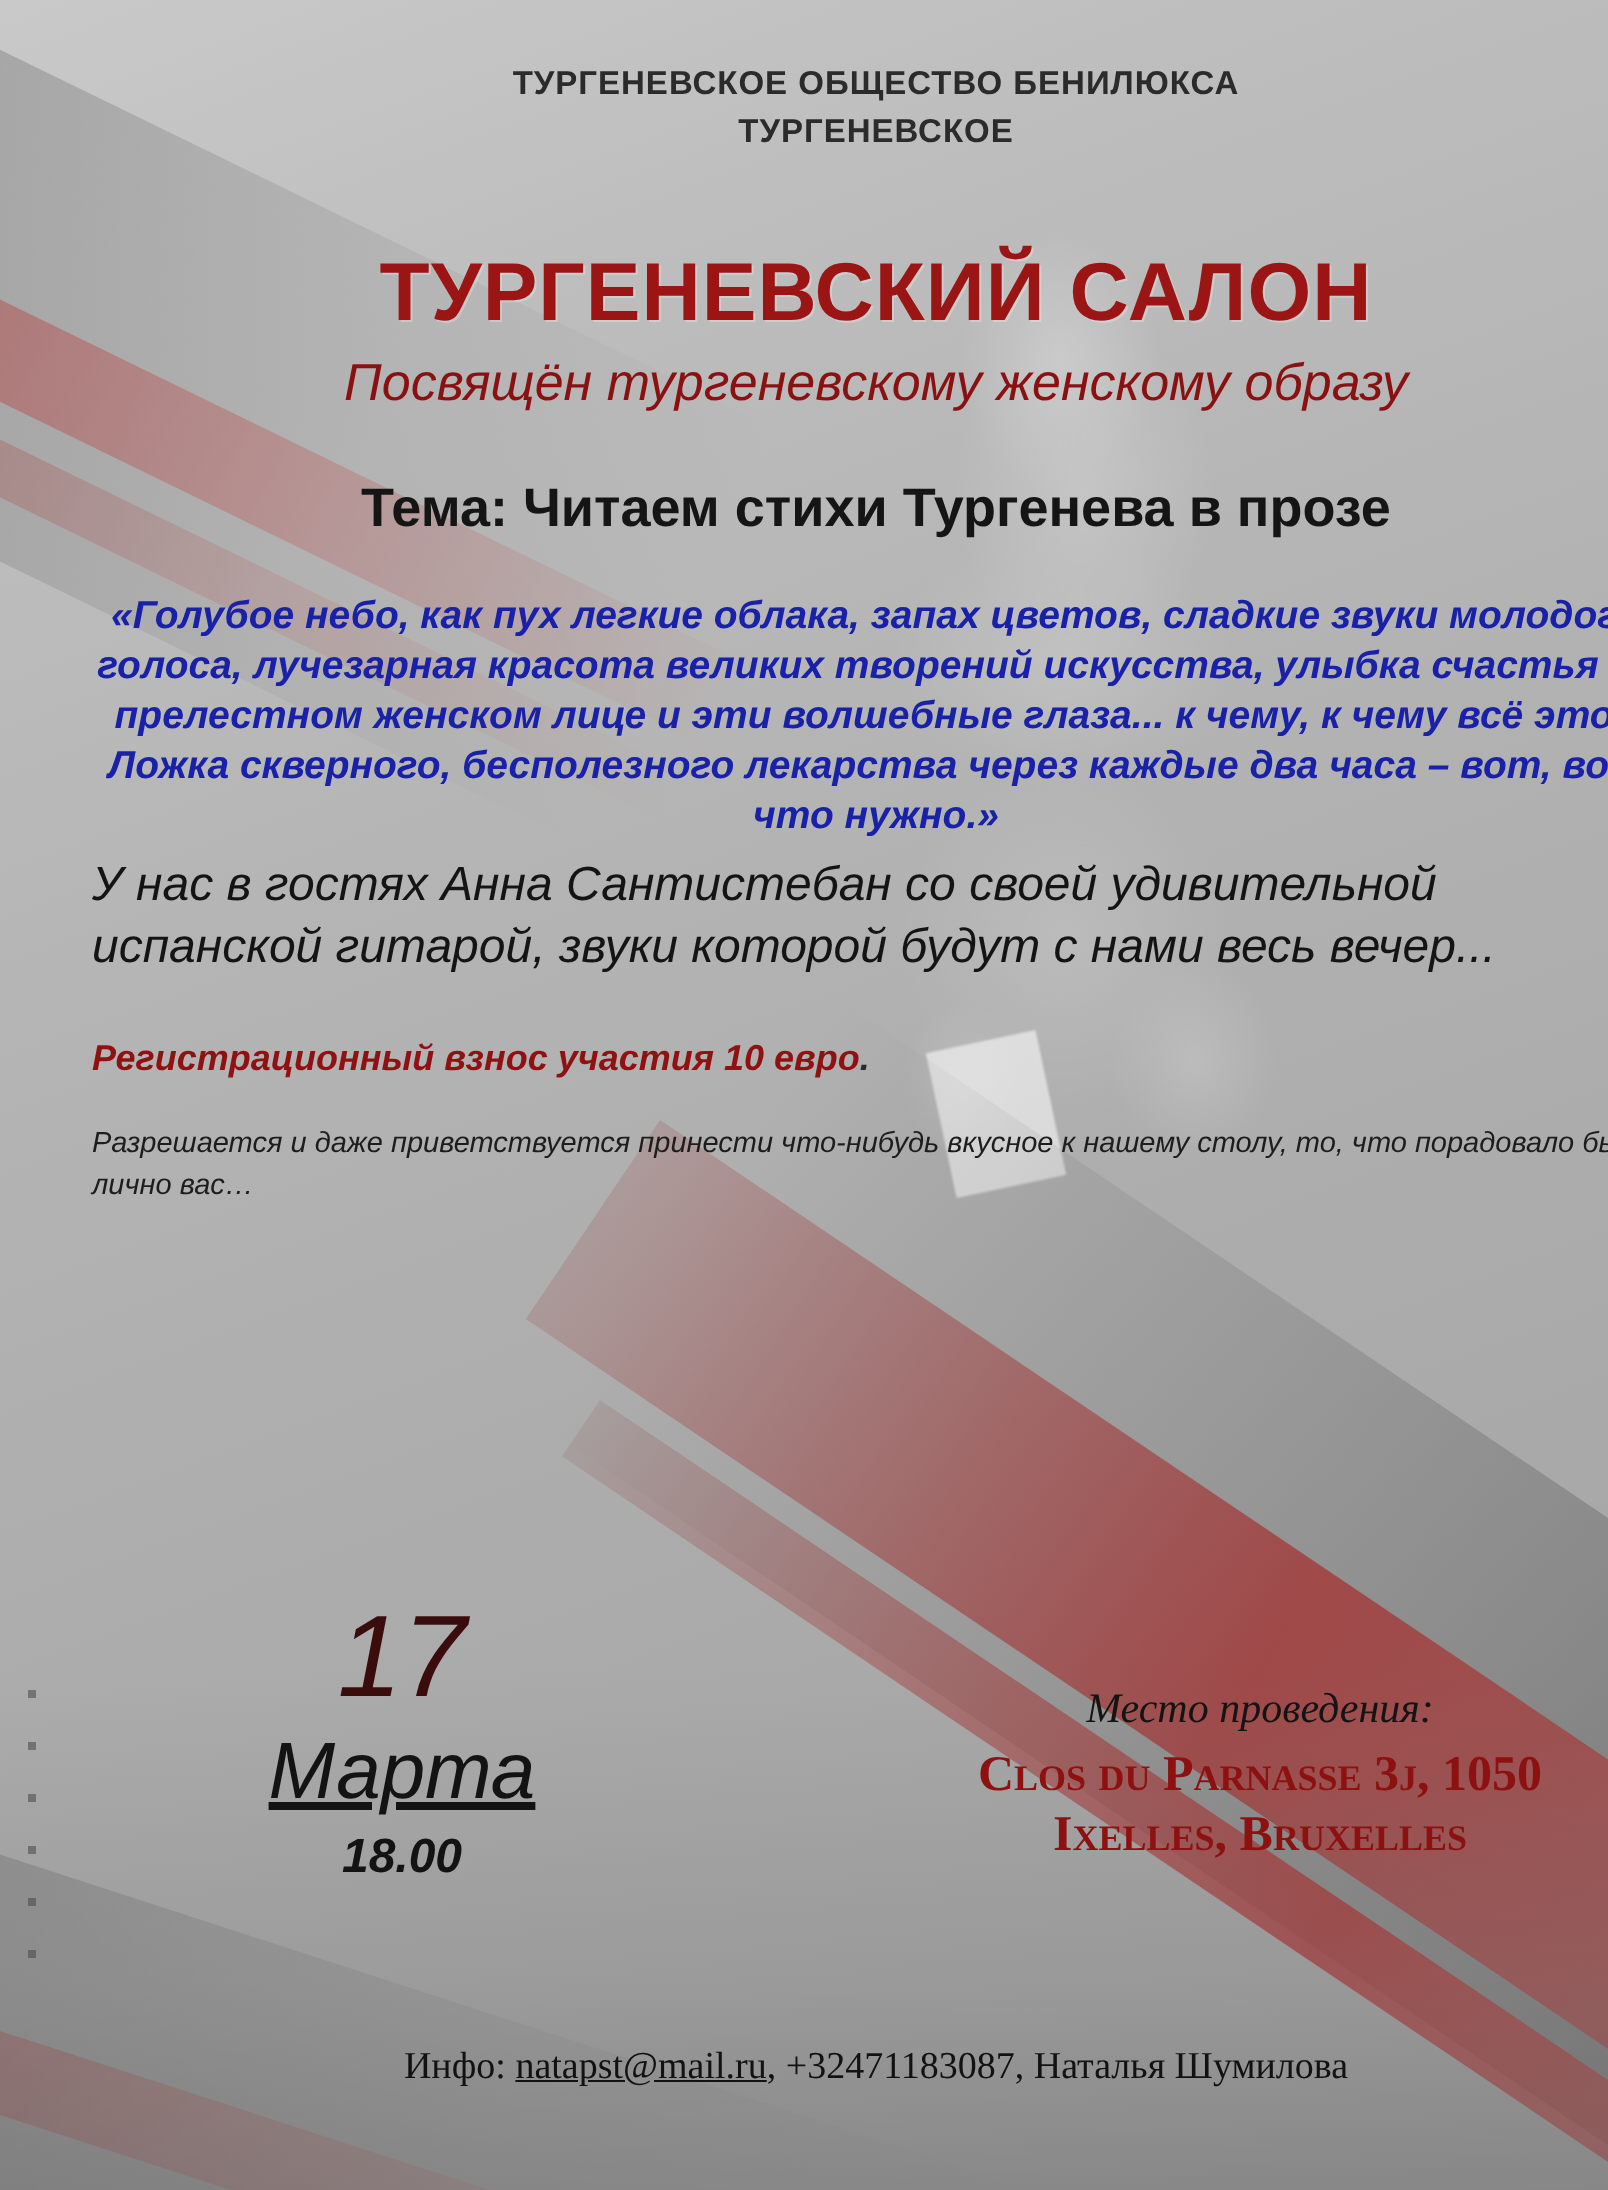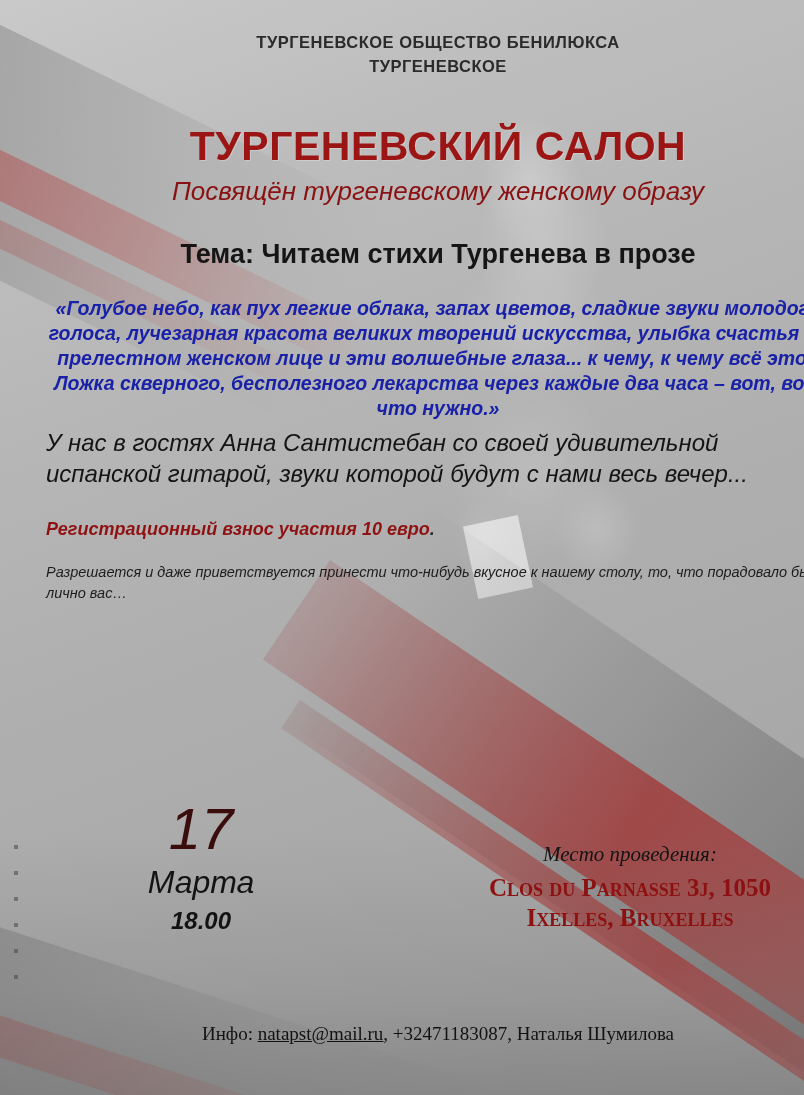--- a/index.html
+++ b/index.html
@@ -226,23 +226,24 @@
     text-align: center;
     color: #131313;
   }
   .date-day {
     font-size: 58px;
     font-style: italic;
     line-height: 1;
     color: #3a0c0c;
   }
   .date-month {
-    font-size: 32px;
+    font-size: 40px;
     font-style: italic;
     margin-top: 6px;
+    text-decoration: underline;
   }
   .date-time {
     font-size: 24px;
     font-style: italic;
     font-weight: bold;
     margin-top: 6px;
   }
   .date-weekday {
     font-size: 26px;
     font-style: italic;

